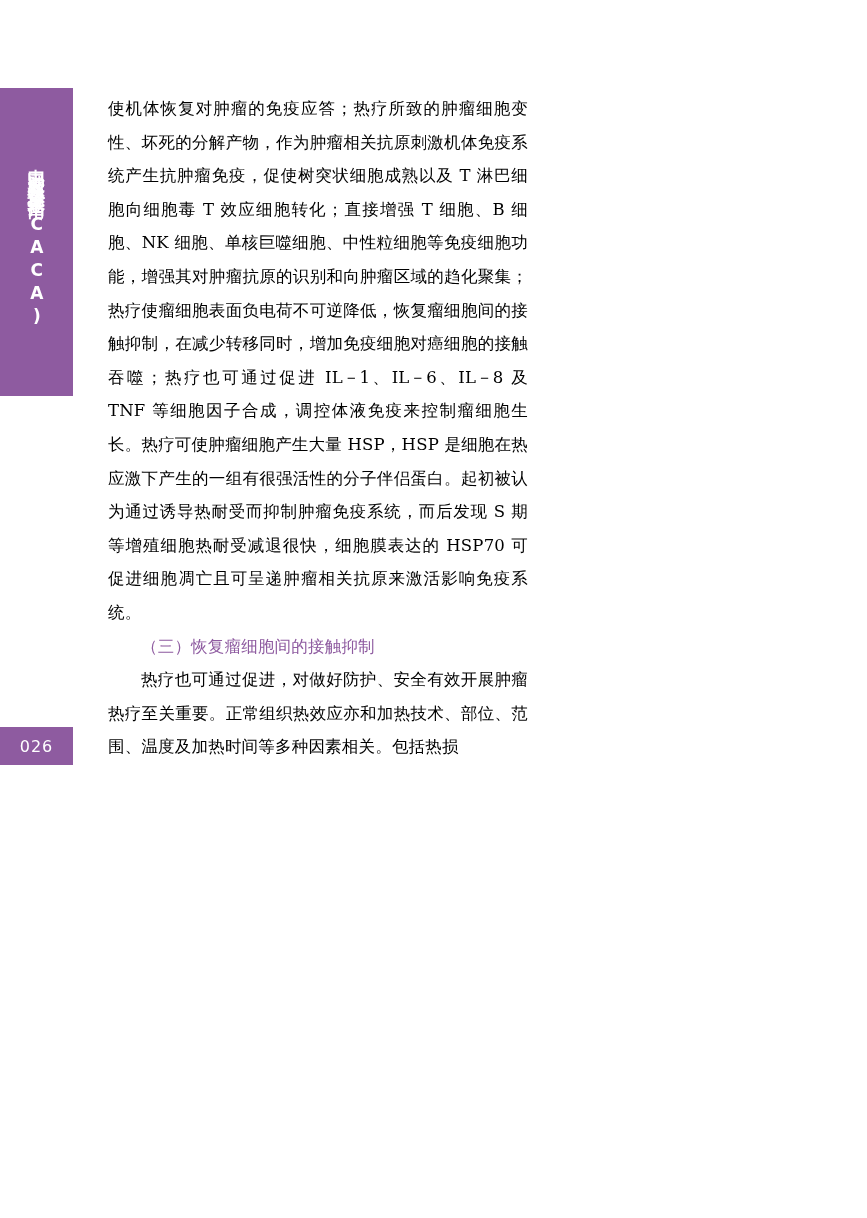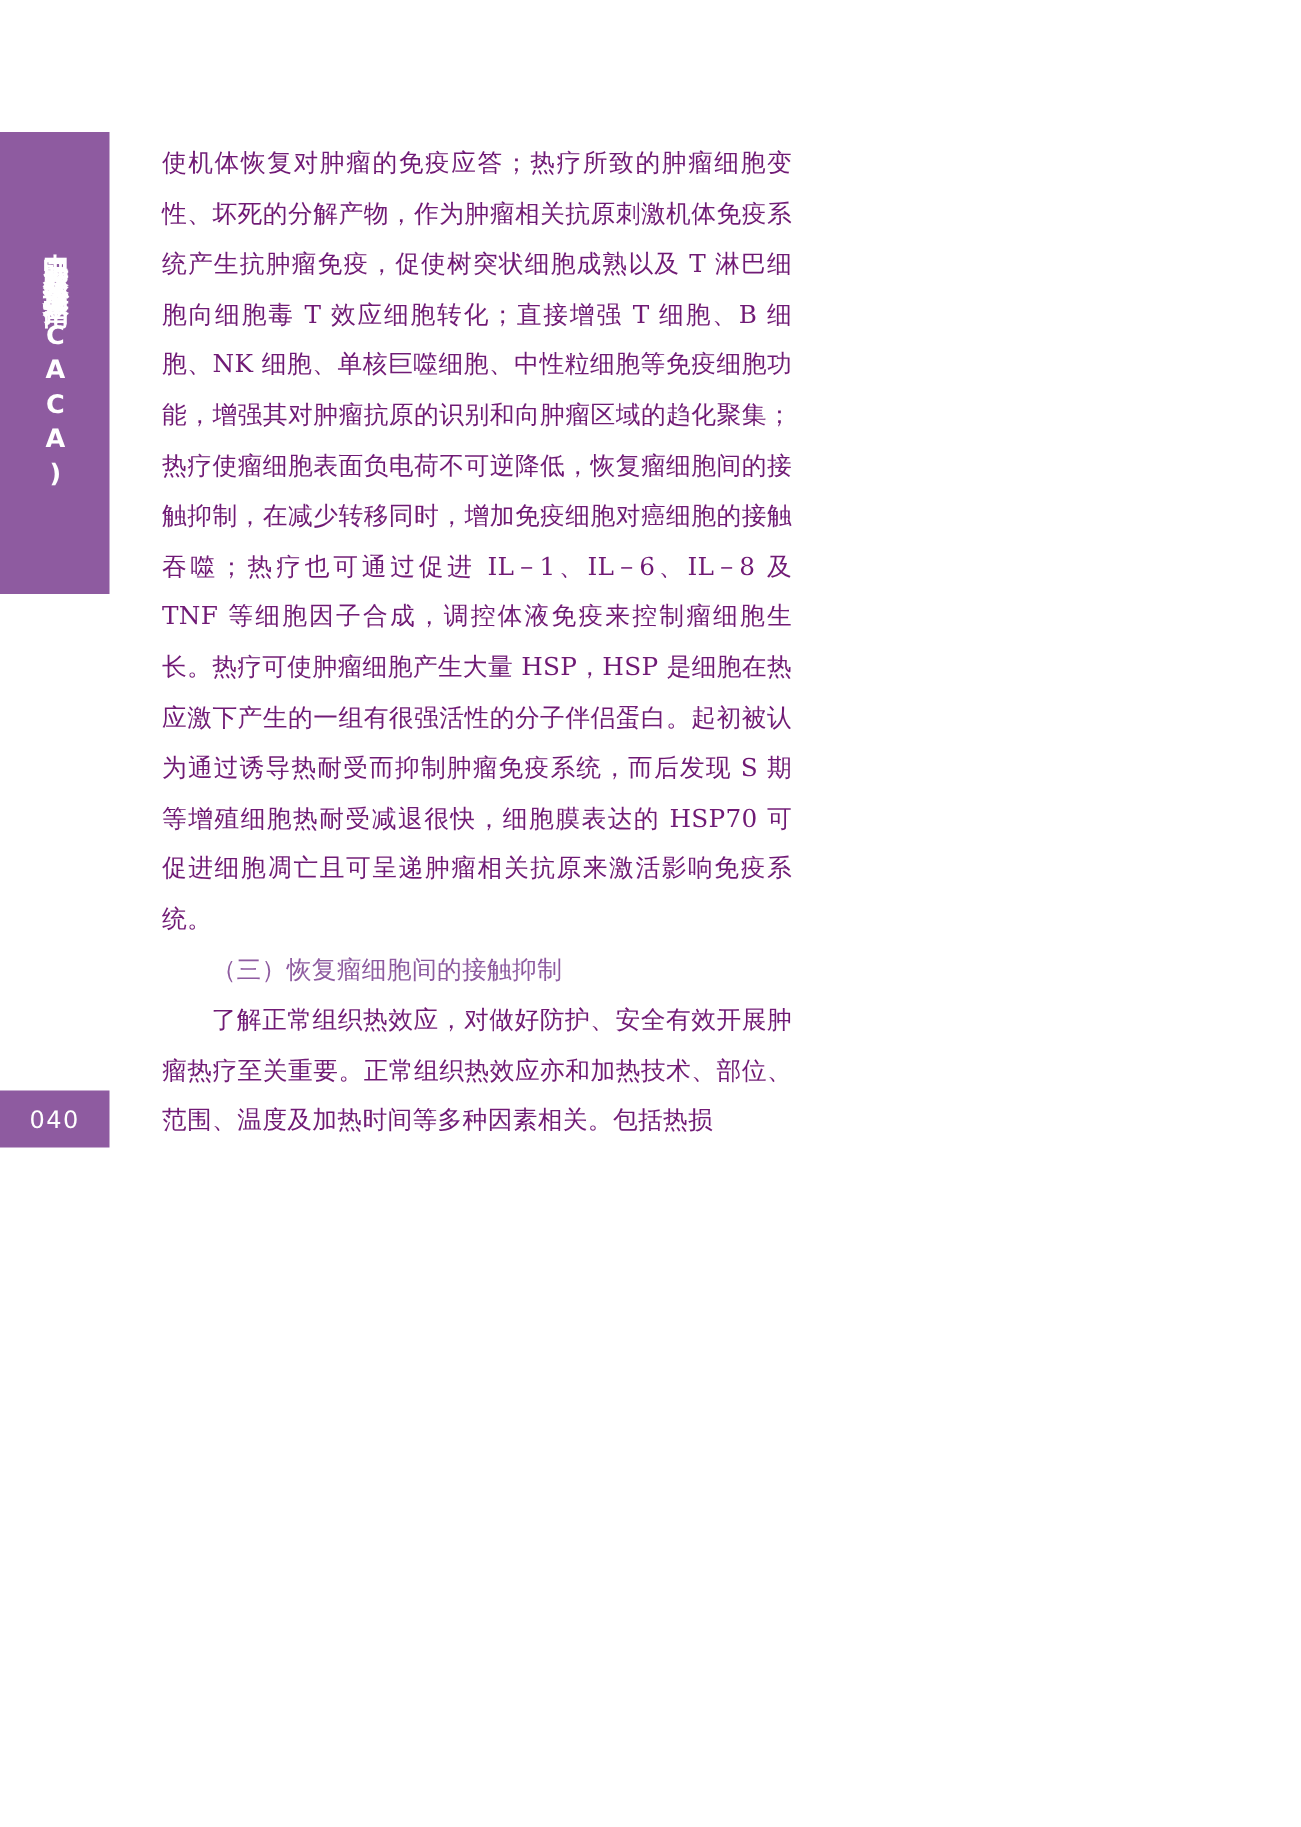--- a/index.html
+++ b/index.html
@@ -71,21 +71,21 @@
     position: absolute;
     left: 108px;
     top: 92px;
     width: 420px;
   }
 
   p.body-par {
     margin: 0;
     font-size: 16.5px;
     line-height: 33.6px;
-    color: #701a75;
+    color: #000000;
     text-align: justify;
     text-justify: inter-ideograph;
     letter-spacing: 0.2px;
     font-family: "DejaVu Serif", "Liberation Serif", serif;
   }
 
   p.indent-par {
     text-indent: 33px;
   }
 
@@ -103,26 +103,26 @@
 </head>
 <body>
 
 <div class="page">
 
   <div class="side-tab">
     <span class="side-tab-text">中国肿瘤整合诊治技术指南(CACA)</span>
   </div>
 
   <div class="page-number-block">
-    <span class="page-number">040</span>
+    <span class="page-number">026</span>
   </div>
 
   <div class="content">
 
     <p class="body-par">使机体恢复对肿瘤的免疫应答；热疗所致的肿瘤细胞变性、坏死的分解产物，作为肿瘤相关抗原刺激机体免疫系统产生抗肿瘤免疫，促使树突状细胞成熟以及 T 淋巴细胞向细胞毒 T 效应细胞转化；直接增强 T 细胞、B 细胞、NK 细胞、单核巨噬细胞、中性粒细胞等免疫细胞功能，增强其对肿瘤抗原的识别和向肿瘤区域的趋化聚集；热疗使瘤细胞表面负电荷不可逆降低，恢复瘤细胞间的接触抑制，在减少转移同时，增加免疫细胞对癌细胞的接触吞噬；热疗也可通过促进 IL－1、IL－6、IL－8 及 TNF 等细胞因子合成，调控体液免疫来控制瘤细胞生长。热疗可使肿瘤细胞产生大量 HSP，HSP 是细胞在热应激下产生的一组有很强活性的分子伴侣蛋白。起初被认为通过诱导热耐受而抑制肿瘤免疫系统，而后发现 S 期等增殖细胞热耐受减退很快，细胞膜表达的 HSP70 可促进细胞凋亡且可呈递肿瘤相关抗原来激活影响免疫系统。</p>
 
     <h3 class="sub-head">（三）恢复瘤细胞间的接触抑制</h3>
 
-    <p class="body-par indent-par">了解正常组织热效应，对做好防护、安全有效开展肿瘤热疗至关重要。正常组织热效应亦和加热技术、部位、范围、温度及加热时间等多种因素相关。包括热损</p>
+    <p class="body-par indent-par">热疗也可通过促进，对做好防护、安全有效开展肿瘤热疗至关重要。正常组织热效应亦和加热技术、部位、范围、温度及加热时间等多种因素相关。包括热损</p>
 
   </div>
 
 </div>
 
 </body></html>

